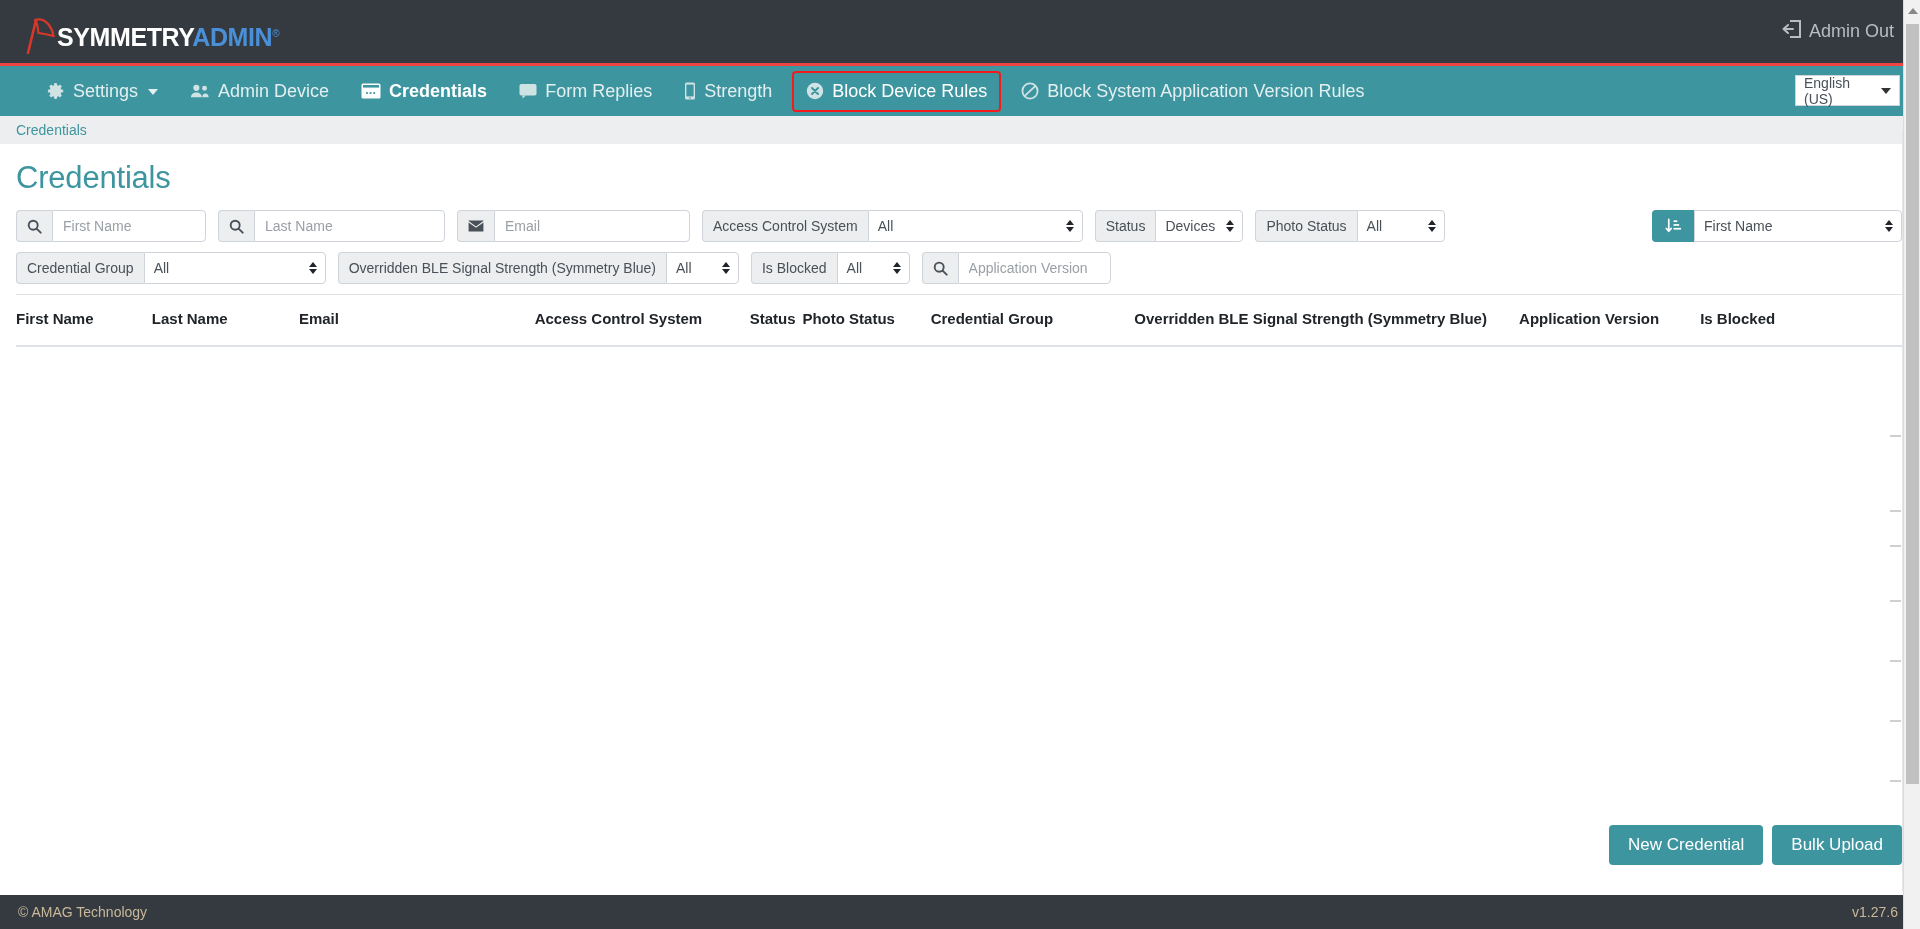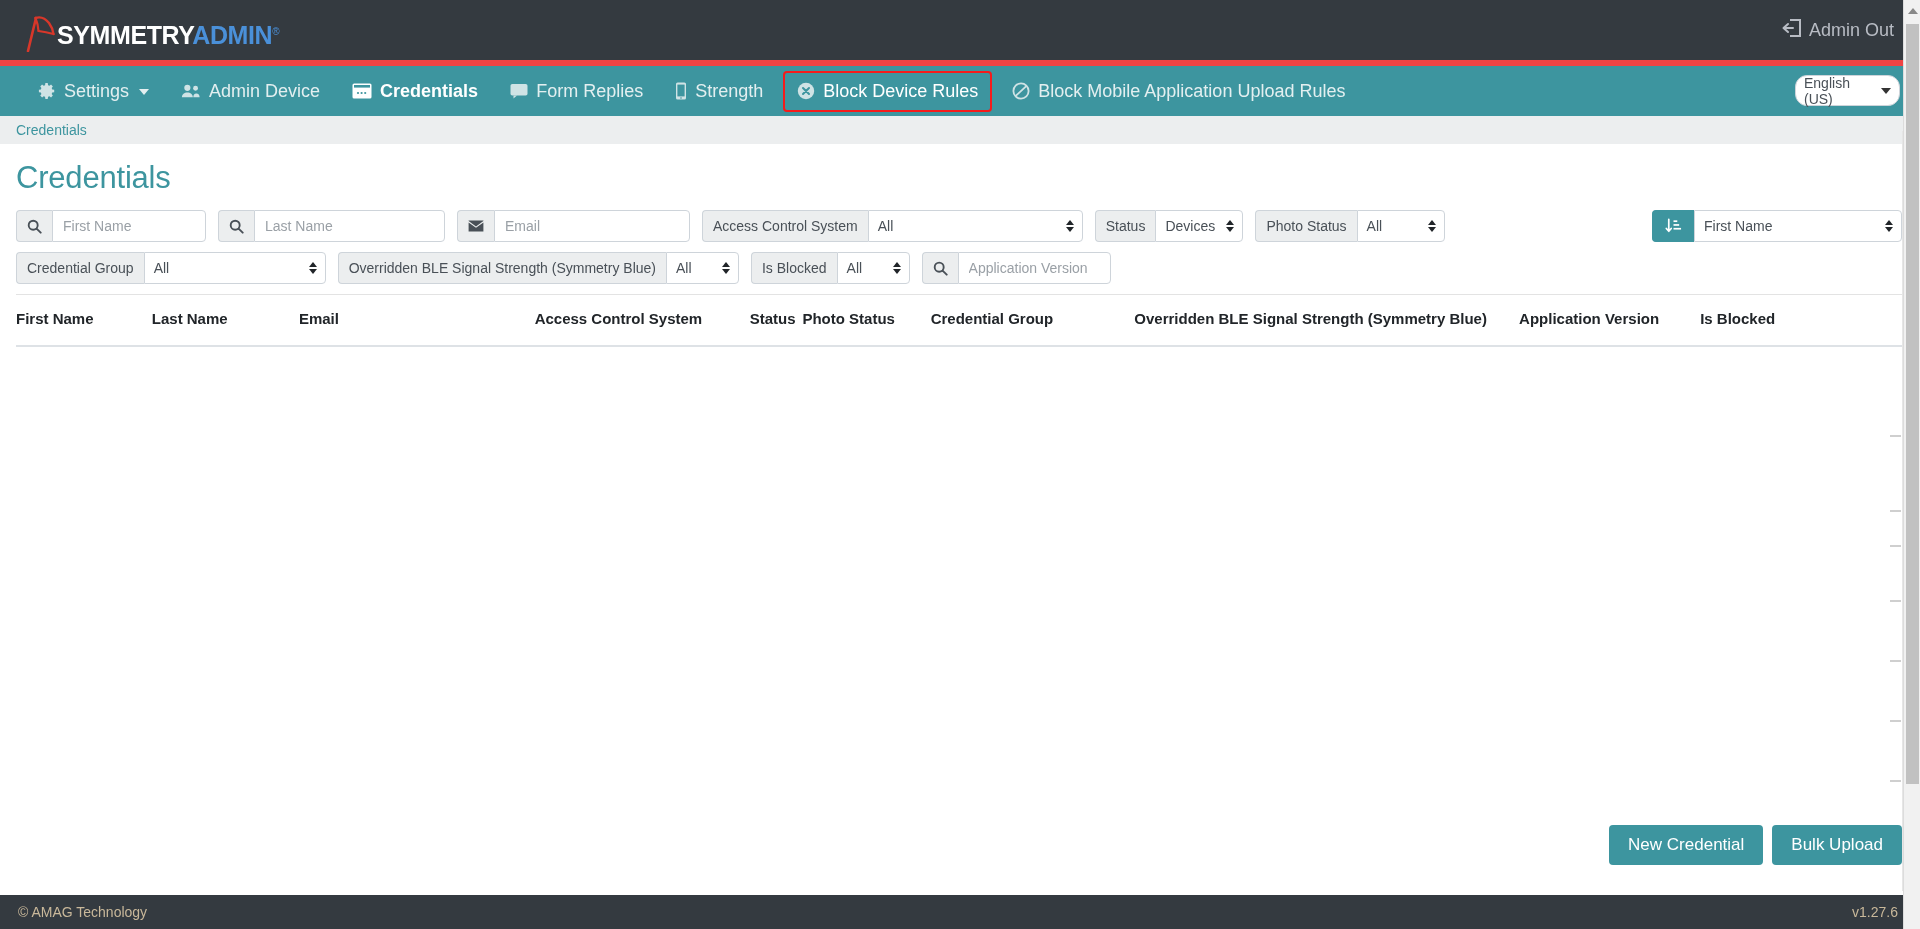--- a/index.html
+++ b/index.html
@@ -8,21 +8,21 @@
     font-family: "Liberation Sans", sans-serif;
     background: #fff;
     overflow: hidden;
   }
   body { position: relative; }
 
   
   .topbar {
     height: 66px;
     background: #343a40;
-    border-bottom: 6px solid #ef4444;
+    border-bottom: 3px solid #ef4444;
     display: flex;
     align-items: center;
     justify-content: space-between;
     padding: 0 26px 0 22px;
     position: relative;
   }
   .brand { display: flex; align-items: flex-end; gap: 0; }
   .brand-mark { width: 34px; height: 40px; margin-right: 1px; position: relative; top: 2px; }
   .brand-text {
     font-size: 25px; font-weight: 700; letter-spacing: -0.4px;
@@ -35,21 +35,21 @@
   .signout {
     color: #b8bcc4; font-size: 18px; display: flex; align-items: center; gap: 7px;
     cursor: pointer; text-decoration: none;
   }
 
   
   .navbar {
     height: 50px;
     background: #3d959f;
     display: flex; align-items: center;
-    padding-left: 26px; padding-right: 20px;
+    padding-left: 35px; padding-right: 20px;
     position: relative;
   }
   .nav-items { display: flex; align-items: center; gap: 0; }
   .nav-item {
     display: flex; align-items: center; gap: 8px;
     color: #e3eff0; font-size: 18px;
     padding: 6px 10px; margin-right: 8px;
     cursor: pointer; white-space: nowrap;
     border: 2px solid transparent; border-radius: 4px;
   }
@@ -61,21 +61,21 @@
   }
   .nav-item .ico { display: inline-flex; align-items: center; }
   .caret {
     width: 0; height: 0; border-left: 5px solid transparent;
     border-right: 5px solid transparent; border-top: 6px solid currentColor;
     margin-left: 2px; margin-top: 2px;
   }
   .lang-select {
     position: absolute; right: 20px; top: 9px;
     width: 105px; height: 31px;
-    background: #fff; border: 1px solid #ced4da; border-radius: 12px;
+    background: #fff; border: 1px solid #ced4da; border-radius: 0;
     font-size: 14px; color: #495057;
     display: flex; align-items: center; padding: 0 8px;
     justify-content: space-between; cursor: pointer;
   }
   .lang-select .chev {
     width: 0; height: 0; border-left: 5px solid transparent;
     border-right: 5px solid transparent; border-top: 6px solid #333;
   }
 
   
@@ -279,21 +279,21 @@
       <span>Block Device Rules</span>
     </div>
 
     <div class="nav-item">
       <span class="ico">
         <svg width="18" height="18" viewBox="0 0 18 18" fill="none" stroke="#cfe3e5" stroke-width="1.8">
           <circle cx="9" cy="9" r="7.6"></circle>
           <path d="M4 13.6 L14 4.4" stroke-linecap="round"></path>
         </svg>
       </span>
-      <span>Block Mobile Application Upload Rules</span>
+      <span>Block System Application Version Rules</span>
     </div>
 
   </div>
 
   <div class="lang-select">
     <span>English (US)</span>
     <span class="chev"></span>
   </div>
 </div>
 

